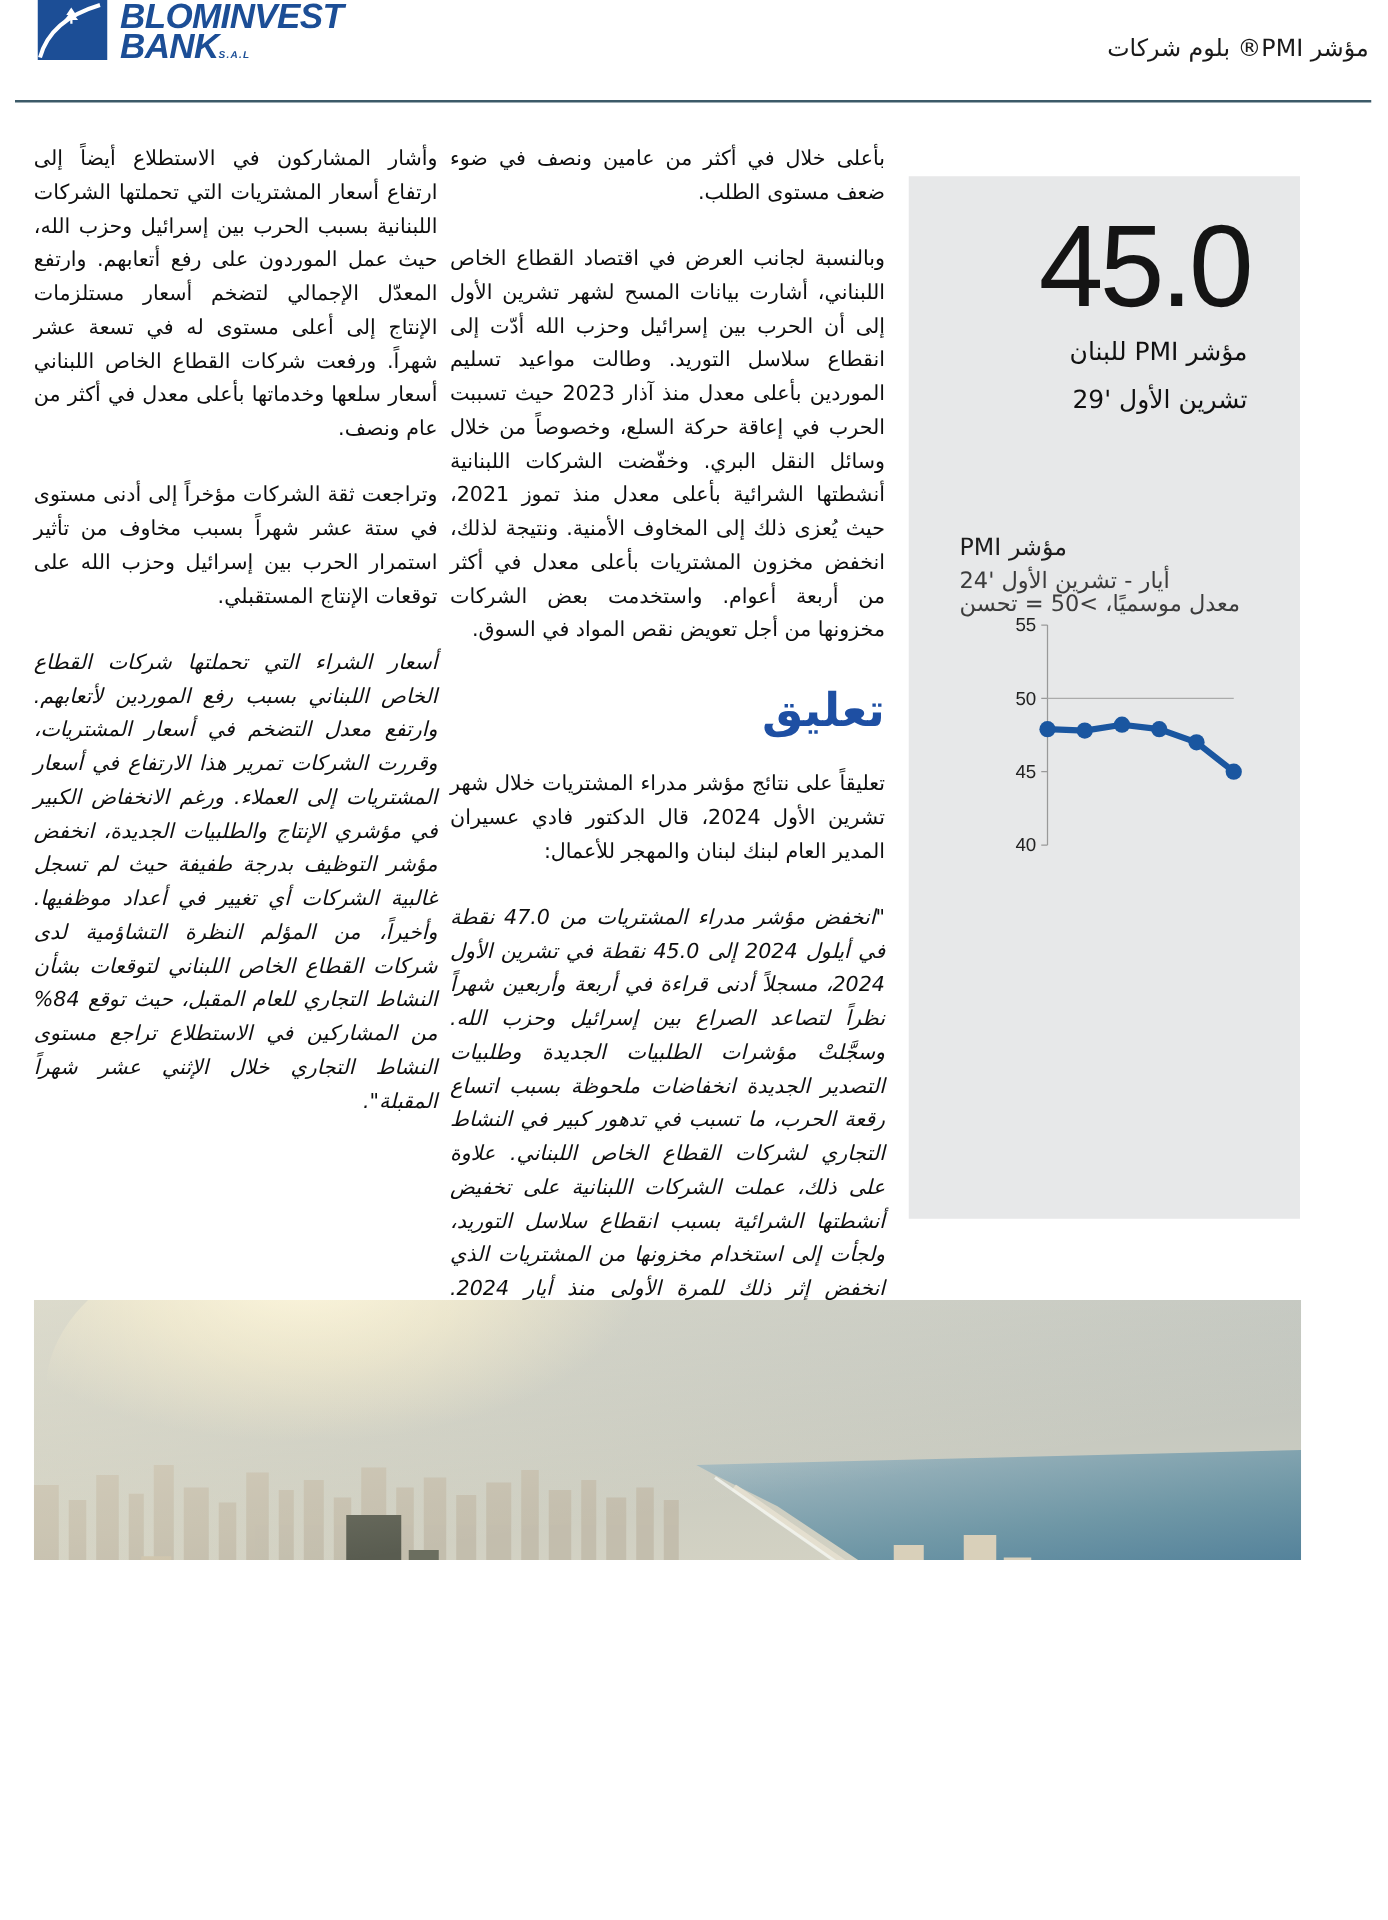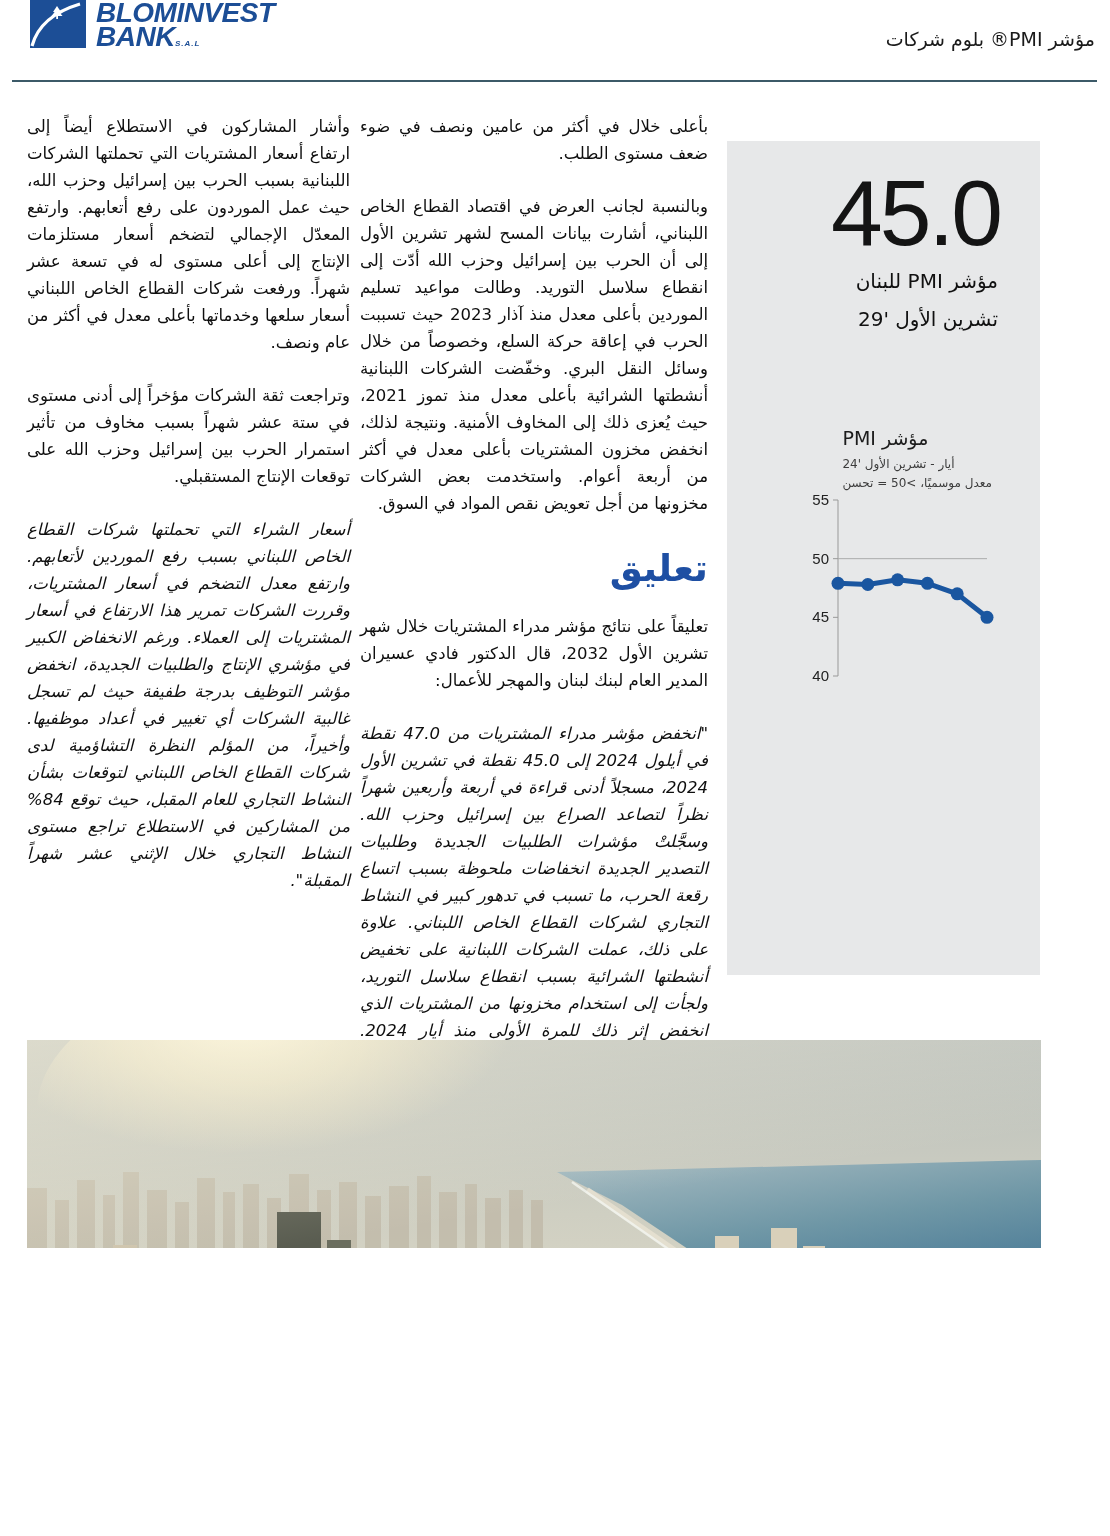--- a/index.html
+++ b/index.html
@@ -23,21 +23,21 @@
   .left-quote{margin-top:112px;}
   
   .sidebar{position:absolute;left:727px;top:113px;width:313px;height:834px;background:#e7e8e9;margin-top:28px;}
   .big-number{position:absolute;top:26px;right:40px;font-family:"Liberation Sans","DejaVu Sans",sans-serif;
               font-size:93px;line-height:1;color:#141414;letter-spacing:-3px;}
   .sb-label{position:absolute;right:42px;font-size:20px;color:#101010;direction:rtl;}
   .sb-label-1{top:128px;}
   .sb-label-2{top:166px;}
   .chart-title-block{position:absolute;right:48px;top:286px;direction:rtl;text-align:left;}
   .chart-title{font-size:19px;color:#1c1c1c;margin:0 0 6px 0;}
-  .chart-sub{font-size:12px;color:#3c3c3c;line-height:19px;margin:0;}
+  .chart-sub{font-size:18px;color:#3c3c3c;line-height:19px;margin:0;}
   .plot{position:absolute;left:68px;top:350px;}
   
   .photo{position:absolute;left:27px;top:1040px;width:1014px;height:388px;overflow:hidden;}
   .photo svg{display:block;width:100%;height:100%;}
   
   .copyright{position:absolute;left:14px;top:1500px;font-size:16px;color:#202020;
              font-family:"Liberation Sans","DejaVu Sans",sans-serif;}
   .pmi-logo{position:absolute;left:901px;top:1438px;width:182px;font-family:"Liberation Sans","DejaVu Sans",sans-serif;}
   .pmi-word{font-size:52px;font-weight:bold;color:#131313;letter-spacing:-1px;line-height:1;}
   .pmi-word sup{font-size:15px;vertical-align:28px;letter-spacing:0;}
@@ -68,21 +68,21 @@
     </div>
   </div>
 
   <div class="page-title">مؤشر PMI® بلوم شركات</div>
   <div class="header-rule"></div>
 
   <div class="col col-mid">
     <p>بأعلى خلال في أكثر من عامين ونصف في ضوء ضعف مستوى الطلب.</p>
     <p>وبالنسبة لجانب العرض في اقتصاد القطاع الخاص اللبناني، أشارت بيانات المسح لشهر تشرين الأول إلى أن الحرب بين إسرائيل وحزب الله أدّت إلى انقطاع سلاسل التوريد. وطالت مواعيد تسليم الموردين بأعلى معدل منذ آذار 2023 حيث تسببت الحرب في إعاقة حركة السلع، وخصوصاً من خلال وسائل النقل البري. وخفّضت الشركات اللبنانية أنشطتها الشرائية بأعلى معدل منذ تموز 2021، حيث يُعزى ذلك إلى المخاوف الأمنية. ونتيجة لذلك، انخفض مخزون المشتريات بأعلى معدل في أكثر من أربعة أعوام. واستخدمت بعض الشركات مخزونها من أجل تعويض نقص المواد في السوق.</p>
     <div class="comment-heading">تعليق</div>
-    <p>تعليقاً على نتائج مؤشر مدراء المشتريات خلال شهر تشرين الأول 2032، قال الدكتور فادي عسيران المدير العام لبنك لبنان والمهجر للأعمال:</p>
+    <p>تعليقاً على نتائج مؤشر مدراء المشتريات خلال شهر تشرين الأول 2024، قال الدكتور فادي عسيران المدير العام لبنك لبنان والمهجر للأعمال:</p>
     <p class="italic">"انخفض مؤشر مدراء المشتريات من 47.0 نقطة في أيلول 2024 إلى 45.0 نقطة في تشرين الأول 2024، مسجلاً أدنى قراءة في أربعة وأربعين شهراً نظراً لتصاعد الصراع بين إسرائيل وحزب الله. وسجَّلتْ مؤشرات الطلبيات الجديدة وطلبيات التصدير الجديدة انخفاضات ملحوظة بسبب اتساع رقعة الحرب، ما تسبب في تدهور كبير في النشاط التجاري لشركات القطاع الخاص اللبناني. علاوة على ذلك، عملت الشركات اللبنانية على تخفيض أنشطتها الشرائية بسبب انقطاع سلاسل التوريد، ولجأت إلى استخدام مخزونها من المشتريات الذي انخفض إثر ذلك للمرة الأولى منذ أيار 2024. بالإضافة إلى ذلك، ارتفعت</p>
   </div>
 
   <div class="col col-left">
     <p>وأشار المشاركون في الاستطلاع أيضاً إلى ارتفاع أسعار المشتريات التي تحملتها الشركات اللبنانية بسبب الحرب بين إسرائيل وحزب الله، حيث عمل الموردون على رفع أتعابهم. وارتفع المعدّل الإجمالي لتضخم أسعار مستلزمات الإنتاج إلى أعلى مستوى له في تسعة عشر شهراً. ورفعت شركات القطاع الخاص اللبناني أسعار سلعها وخدماتها بأعلى معدل في أكثر من عام ونصف.</p>
     <p>وتراجعت ثقة الشركات مؤخراً إلى أدنى مستوى في ستة عشر شهراً بسبب مخاوف من تأثير استمرار الحرب بين إسرائيل وحزب الله على توقعات الإنتاج المستقبلي.</p>
     <p class="italic left-quote">أسعار الشراء التي تحملتها شركات القطاع الخاص اللبناني بسبب رفع الموردين لأتعابهم. وارتفع معدل التضخم في أسعار المشتريات، وقررت الشركات تمرير هذا الارتفاع في أسعار المشتريات إلى العملاء. ورغم الانخفاض الكبير في مؤشري الإنتاج والطلبيات الجديدة، انخفض مؤشر التوظيف بدرجة طفيفة حيث لم تسجل غالبية الشركات أي تغيير في أعداد موظفيها. وأخيراً، من المؤلم النظرة التشاؤمية لدى شركات القطاع الخاص اللبناني لتوقعات بشأن النشاط التجاري للعام المقبل، حيث توقع 84% من المشاركين في الاستطلاع تراجع مستوى النشاط التجاري خلال الإثني عشر شهراً المقبلة".</p>
   </div>
 
   <div class="sidebar">

